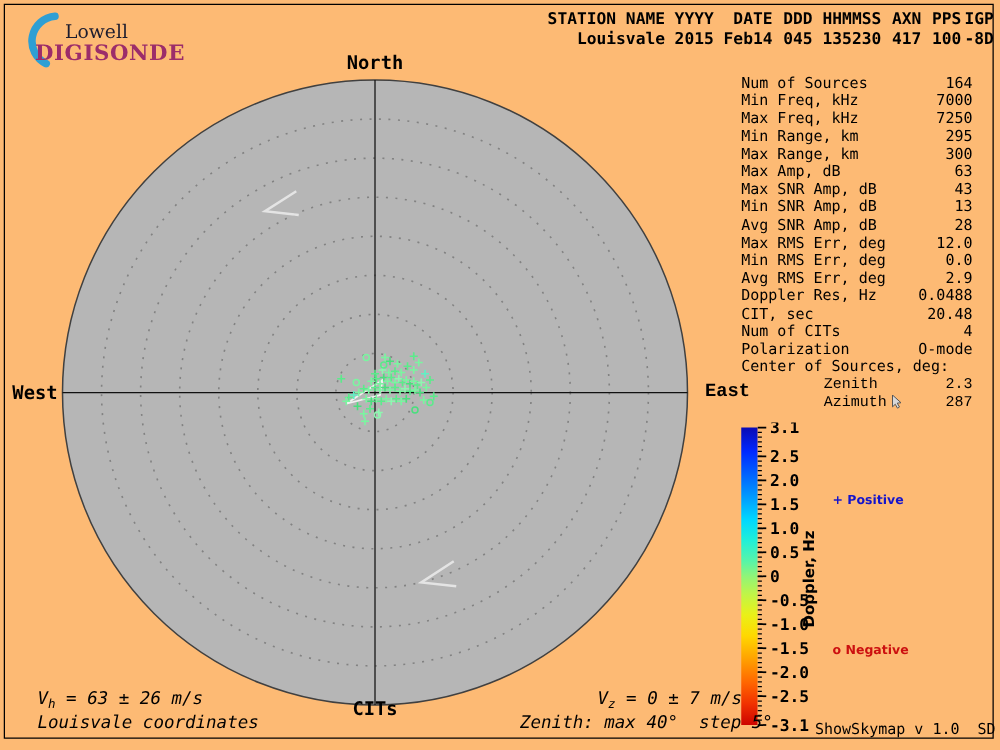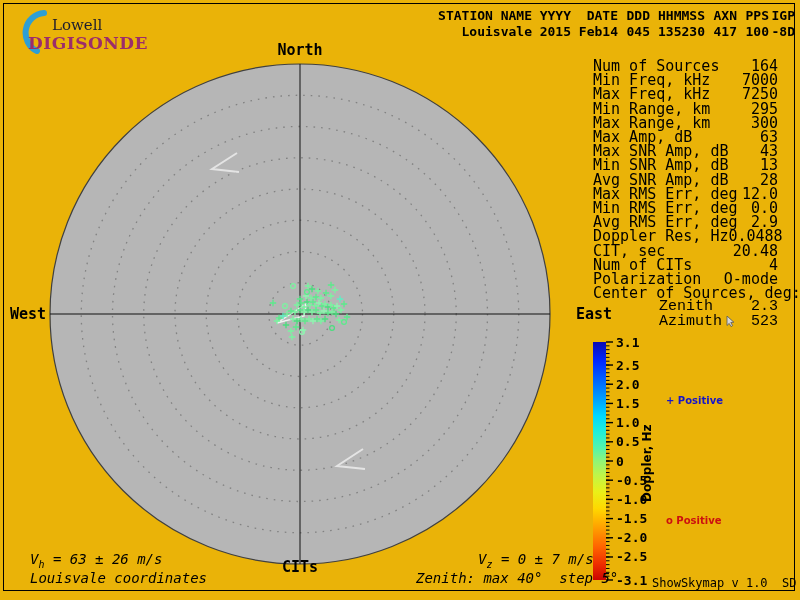--- a/index.html
+++ b/index.html
@@ -1,16 +1,16 @@
 <!DOCTYPE html>
 <html><head>
 <meta charset="utf-8">
 <style>
   html,body{margin:0;padding:0;}
-  .page{position:relative;width:800px;height:600px;background:#eab308;overflow:hidden;
+  .page{position:relative;width:800px;height:600px;background:#fdba74;overflow:hidden;
         font-family:"DejaVu Sans Mono",monospace;color:#000;}
   .frame{position:absolute;left:3px;top:3px;width:790px;height:586px;border:1px solid #000;}
 
   
   .logo{position:absolute;left:12px;top:8px;width:180px;height:46px;}
   .logo svg{position:absolute;left:0;top:0;}
   .logo-lowell{position:absolute;left:40px;top:8px;font-family:"DejaVu Serif",serif;
                font-size:15px;color:#1c1c2e;}
   .logo-digisonde{position:absolute;left:16px;top:25px;font-family:"DejaVu Serif",serif;
                font-weight:bold;font-size:17px;color:#9c2d6a;letter-spacing:.5px;}
@@ -18,24 +18,24 @@
   
   .header{position:absolute;left:398px;top:8px;display:flex;font-weight:bold;font-size:13px;
           line-height:16px;white-space:pre;}
   .h-col div{height:16px;text-align:right;}
 
   
   .compass{position:absolute;font-weight:bold;font-size:15px;}
   .c-north{left:270px;top:41px;width:60px;text-align:center;}
   .c-south{left:270px;top:558px;width:60px;text-align:center;}
   .c-west{left:8px;top:305px;width:38px;text-align:right;}
-  .c-east{left:552px;top:305px;width:60px;text-align:right;}
-
-  
-  .stats{position:absolute;left:593px;top:59px;width:185px;font-size:15px;line-height:14.2px;
+  .c-east{left:552px;top:305px;width:60px;text-align:center;font-family:Liberation Mono, monospace;}
+
+  
+  .stats{position:absolute;left:593px;top:59px;width:185px;font-size:12px;line-height:14.2px;
          white-space:pre;}
   .stat-row{display:flex;justify-content:space-between;}
   .stat-row.indent{padding-left:66px;font-family:Liberation Mono, monospace;}
   .stat-label{display:flex;align-items:center;gap:4px;}
 
   
   .cbar{position:absolute;left:593px;top:342px;width:13px;height:238px;
         background:linear-gradient(to bottom,
           #0a0ab4 0%, #0028ff 8%, #0064ff 16%, #00a0ff 24%, #00d8ff 31%,
           #20f0d8 38%, #58f5a8 45%, #90f578 50%, #c0f548 56%, #eaf018 63%,
@@ -163,21 +163,21 @@
       </g>
   </svg>
 
   <div class="compass c-north">North</div>
   <div class="compass c-south">CITs</div>
   <div class="compass c-west">West</div>
   <div class="compass c-east">East</div>
 
   <div class="stats" id="stats"><div class="stat-row"><span class="stat-label">Num of Sources</span><span>164</span></div><div class="stat-row"><span class="stat-label">Min Freq, kHz</span><span>7000</span></div><div class="stat-row"><span class="stat-label">Max Freq, kHz</span><span>7250</span></div><div class="stat-row"><span class="stat-label">Min Range, km</span><span>295</span></div><div class="stat-row"><span class="stat-label">Max Range, km</span><span>300</span></div><div class="stat-row"><span class="stat-label">Max Amp, dB</span><span>63</span></div><div class="stat-row"><span class="stat-label">Max SNR Amp, dB</span><span>43</span></div><div class="stat-row"><span class="stat-label">Min SNR Amp, dB</span><span>13</span></div><div class="stat-row"><span class="stat-label">Avg SNR Amp, dB</span><span>28</span></div><div class="stat-row"><span class="stat-label">Max RMS Err, deg</span><span>12.0</span></div><div class="stat-row"><span class="stat-label">Min RMS Err, deg</span><span>0.0</span></div><div class="stat-row"><span class="stat-label">Avg RMS Err, deg</span><span>2.9</span></div><div class="stat-row"><span class="stat-label">Doppler Res, Hz</span><span>0.0488</span></div><div class="stat-row"><span class="stat-label">CIT, sec</span><span>20.48</span></div><div class="stat-row"><span class="stat-label">Num of CITs</span><span>4</span></div><div class="stat-row"><span class="stat-label">Polarization</span><span>O-mode</span></div><div class="stat-row"><span class="stat-label">Center of Sources, deg:</span><span></span></div><div class="stat-row indent"><span class="stat-label">Zenith</span><span>2.3</span></div><div class="stat-row indent"><span class="stat-label">Azimuth<svg width="9" height="11">
             <polygon points="1,0 1,9.5 3.2,7.4 5,10.6 6.6,9.6 4.8,6.5 7.8,6.2" fill="#d8d8d8" stroke="#555" stroke-width="0.8"></polygon>
-          </svg></span><span>523</span></div></div>
+          </svg></span><span>287</span></div></div>
 
   <div class="cbar"></div>
   <svg class="cbar-axis" id="cbar-axis" width="58" height="250">
       <line x1="0" x2="3.5" y1="7.838709677419358" y2="7.838709677419358" stroke="#000" stroke-width="1"></line>
       <line x1="0" x2="3.5" y1="11.677419354838715" y2="11.677419354838715" stroke="#000" stroke-width="1"></line>
       <line x1="0" x2="3.5" y1="15.516129032258075" y2="15.516129032258075" stroke="#000" stroke-width="1"></line>
       <line x1="0" x2="3.5" y1="19.354838709677416" y2="19.354838709677416" stroke="#000" stroke-width="1"></line>
       <line x1="0" x2="3.5" y1="23.193548387096772" y2="23.193548387096772" stroke="#000" stroke-width="1"></line>
       <line x1="0" x2="3.5" y1="27.03225806451613" y2="27.03225806451613" stroke="#000" stroke-width="1"></line>
       <line x1="0" x2="3.5" y1="30.87096774193549" y2="30.87096774193549" stroke="#000" stroke-width="1"></line>
@@ -258,20 +258,20 @@
       <line x1="0" x2="7" y1="199.77419354838707" y2="199.77419354838707" stroke="#000" stroke-width="1.4"></line>
       <text x="10" y="204.27419354838707" font-family="&quot;DejaVu Sans Mono&quot;,monospace" font-size="13" font-weight="bold">-2.0</text>
       <line x1="0" x2="7" y1="218.96774193548384" y2="218.96774193548384" stroke="#000" stroke-width="1.4"></line>
       <text x="10" y="223.46774193548384" font-family="&quot;DejaVu Sans Mono&quot;,monospace" font-size="13" font-weight="bold">-2.5</text>
       <line x1="0" x2="7" y1="242" y2="242" stroke="#000" stroke-width="1.4"></line>
       <text x="10" y="246.5" font-family="&quot;DejaVu Sans Mono&quot;,monospace" font-size="13" font-weight="bold">-3.1</text>
     </svg>
   <div class="doppler-label">Doppler, Hz</div>
 
   <div class="legend legend-pos" id="legend-pos" style="color: rgb(20, 20, 204);">+ Positive</div>
-  <div class="legend legend-neg" id="legend-neg" style="color: rgb(204, 16, 16);">o Positive</div>
+  <div class="legend legend-neg" id="legend-neg" style="color: rgb(204, 16, 16);">o Negative</div>
 
   <div class="foot f-vh"><span>V</span><sub>h</sub><span> = 63 ± 26 m/s</span></div>
   <div class="foot f-coords">Louisvale coordinates</div>
   <div class="foot f-vz"><span>V</span><sub>z</sub><span> = 0 ± 7 m/s</span></div>
   <div class="foot f-zen">Zenith: max 40°  step 5°</div>
   <div class="version">ShowSkymap v 1.0  SD v 5.1</div>
 </div>
 
 </body></html>

